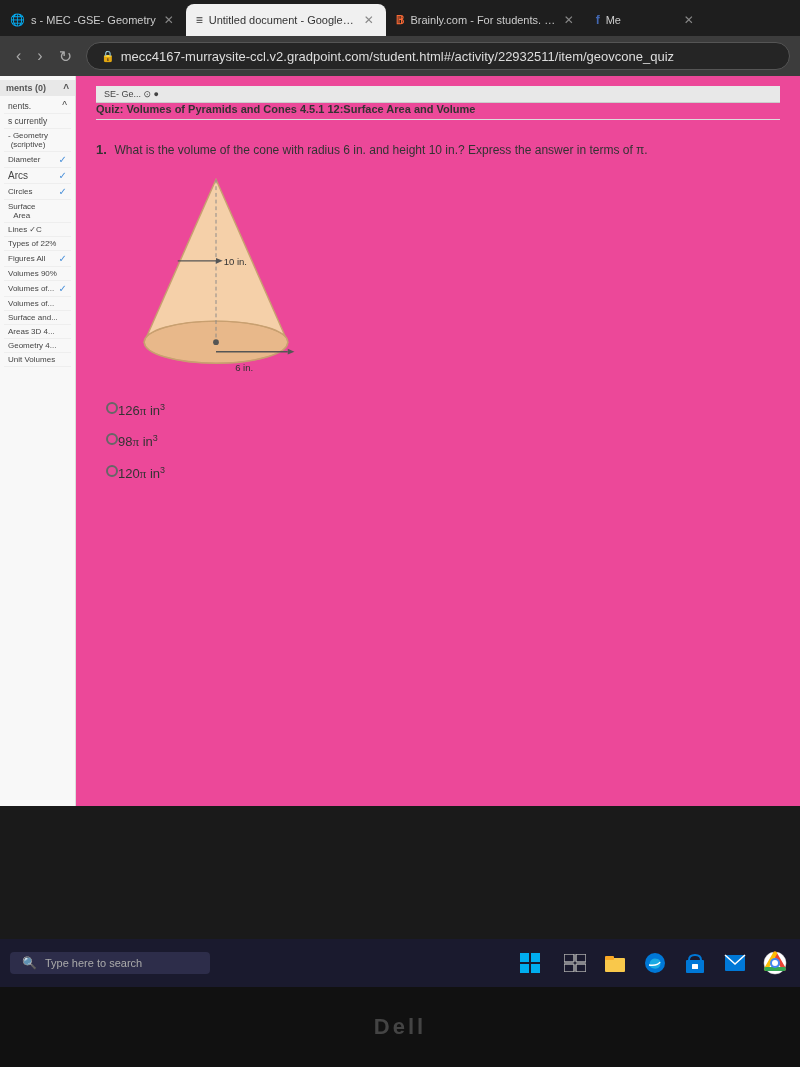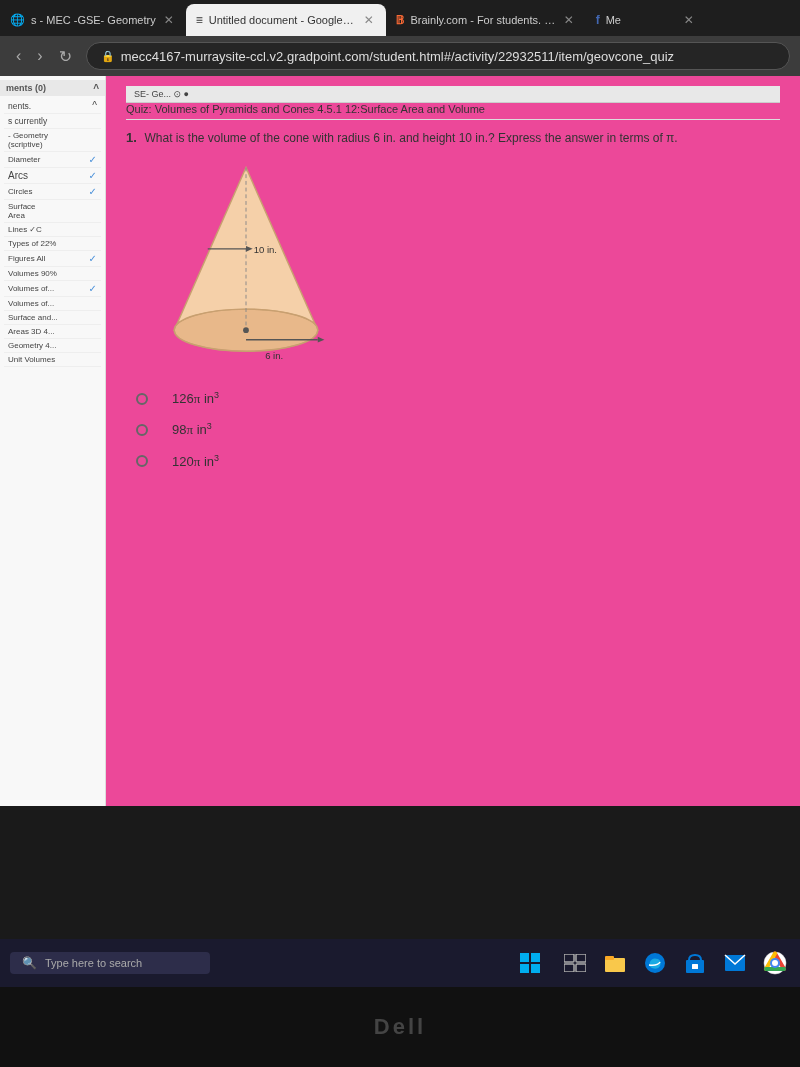--- a/index.html
+++ b/index.html
@@ -113,21 +113,21 @@
     
     .browser-content {
       display: flex;
       background: #f1f1f1;
       width: 100%;
       height: 730px;
     }
 
     
     .sidebar {
-      width: 106px;
+      width: 76px;
       background: #f8f8f8;
       border-right: 1px solid #ddd;
       font-size: 9px;
       color: #333;
       overflow: hidden;
       padding-top: 4px;
     }
 
     .sidebar-header {
       background: #e8e8e8;
@@ -143,46 +143,47 @@
 
     .sidebar-item {
       display: flex;
       align-items: center;
       justify-content: space-between;
       padding: 2px 4px;
       font-size: 8.5px;
       color: #444;
       border-bottom: 1px solid #eee;
       cursor: pointer;
+      text-align: center;
     }
 
     .check-mark {
       color: #4a90d9;
       font-size: 10px;
     }
 
     
     .main-content {
       flex: 1;
       background: #ec4899;
       padding: 10px 20px;
       overflow: hidden;
     }
 
     .quiz-header {
       font-size: 11px;
       color: #333;
       margin-bottom: 8px;
-      font-weight: 400;
+      font-weight: 700;
       border-bottom: 1px solid #ddd;
       padding-bottom: 4px;
     }
 
     .question-block {
-      margin-top: 8px;
+      margin-top: 20px;
     }
 
     .question-number {
       font-size: 13px;
       font-weight: bold;
       color: #333;
       display: inline;
     }
 
     .question-text {
@@ -206,23 +207,23 @@
     }
 
     
     .answers {
       margin-top: 8px;
       margin-left: 10px;
     }
 
     .answer-option {
       display: flex;
-      align-items: center;
+      align-items: flex-start;
       margin-bottom: 14px;
-      gap: 24px;
+      gap: 0;
     }
 
     .radio-circle {
       width: 12px;
       height: 12px;
       border-radius: 50%;
       border: 2px solid #666;
       flex-shrink: 0;
       display: flex;
       align-items: center;

